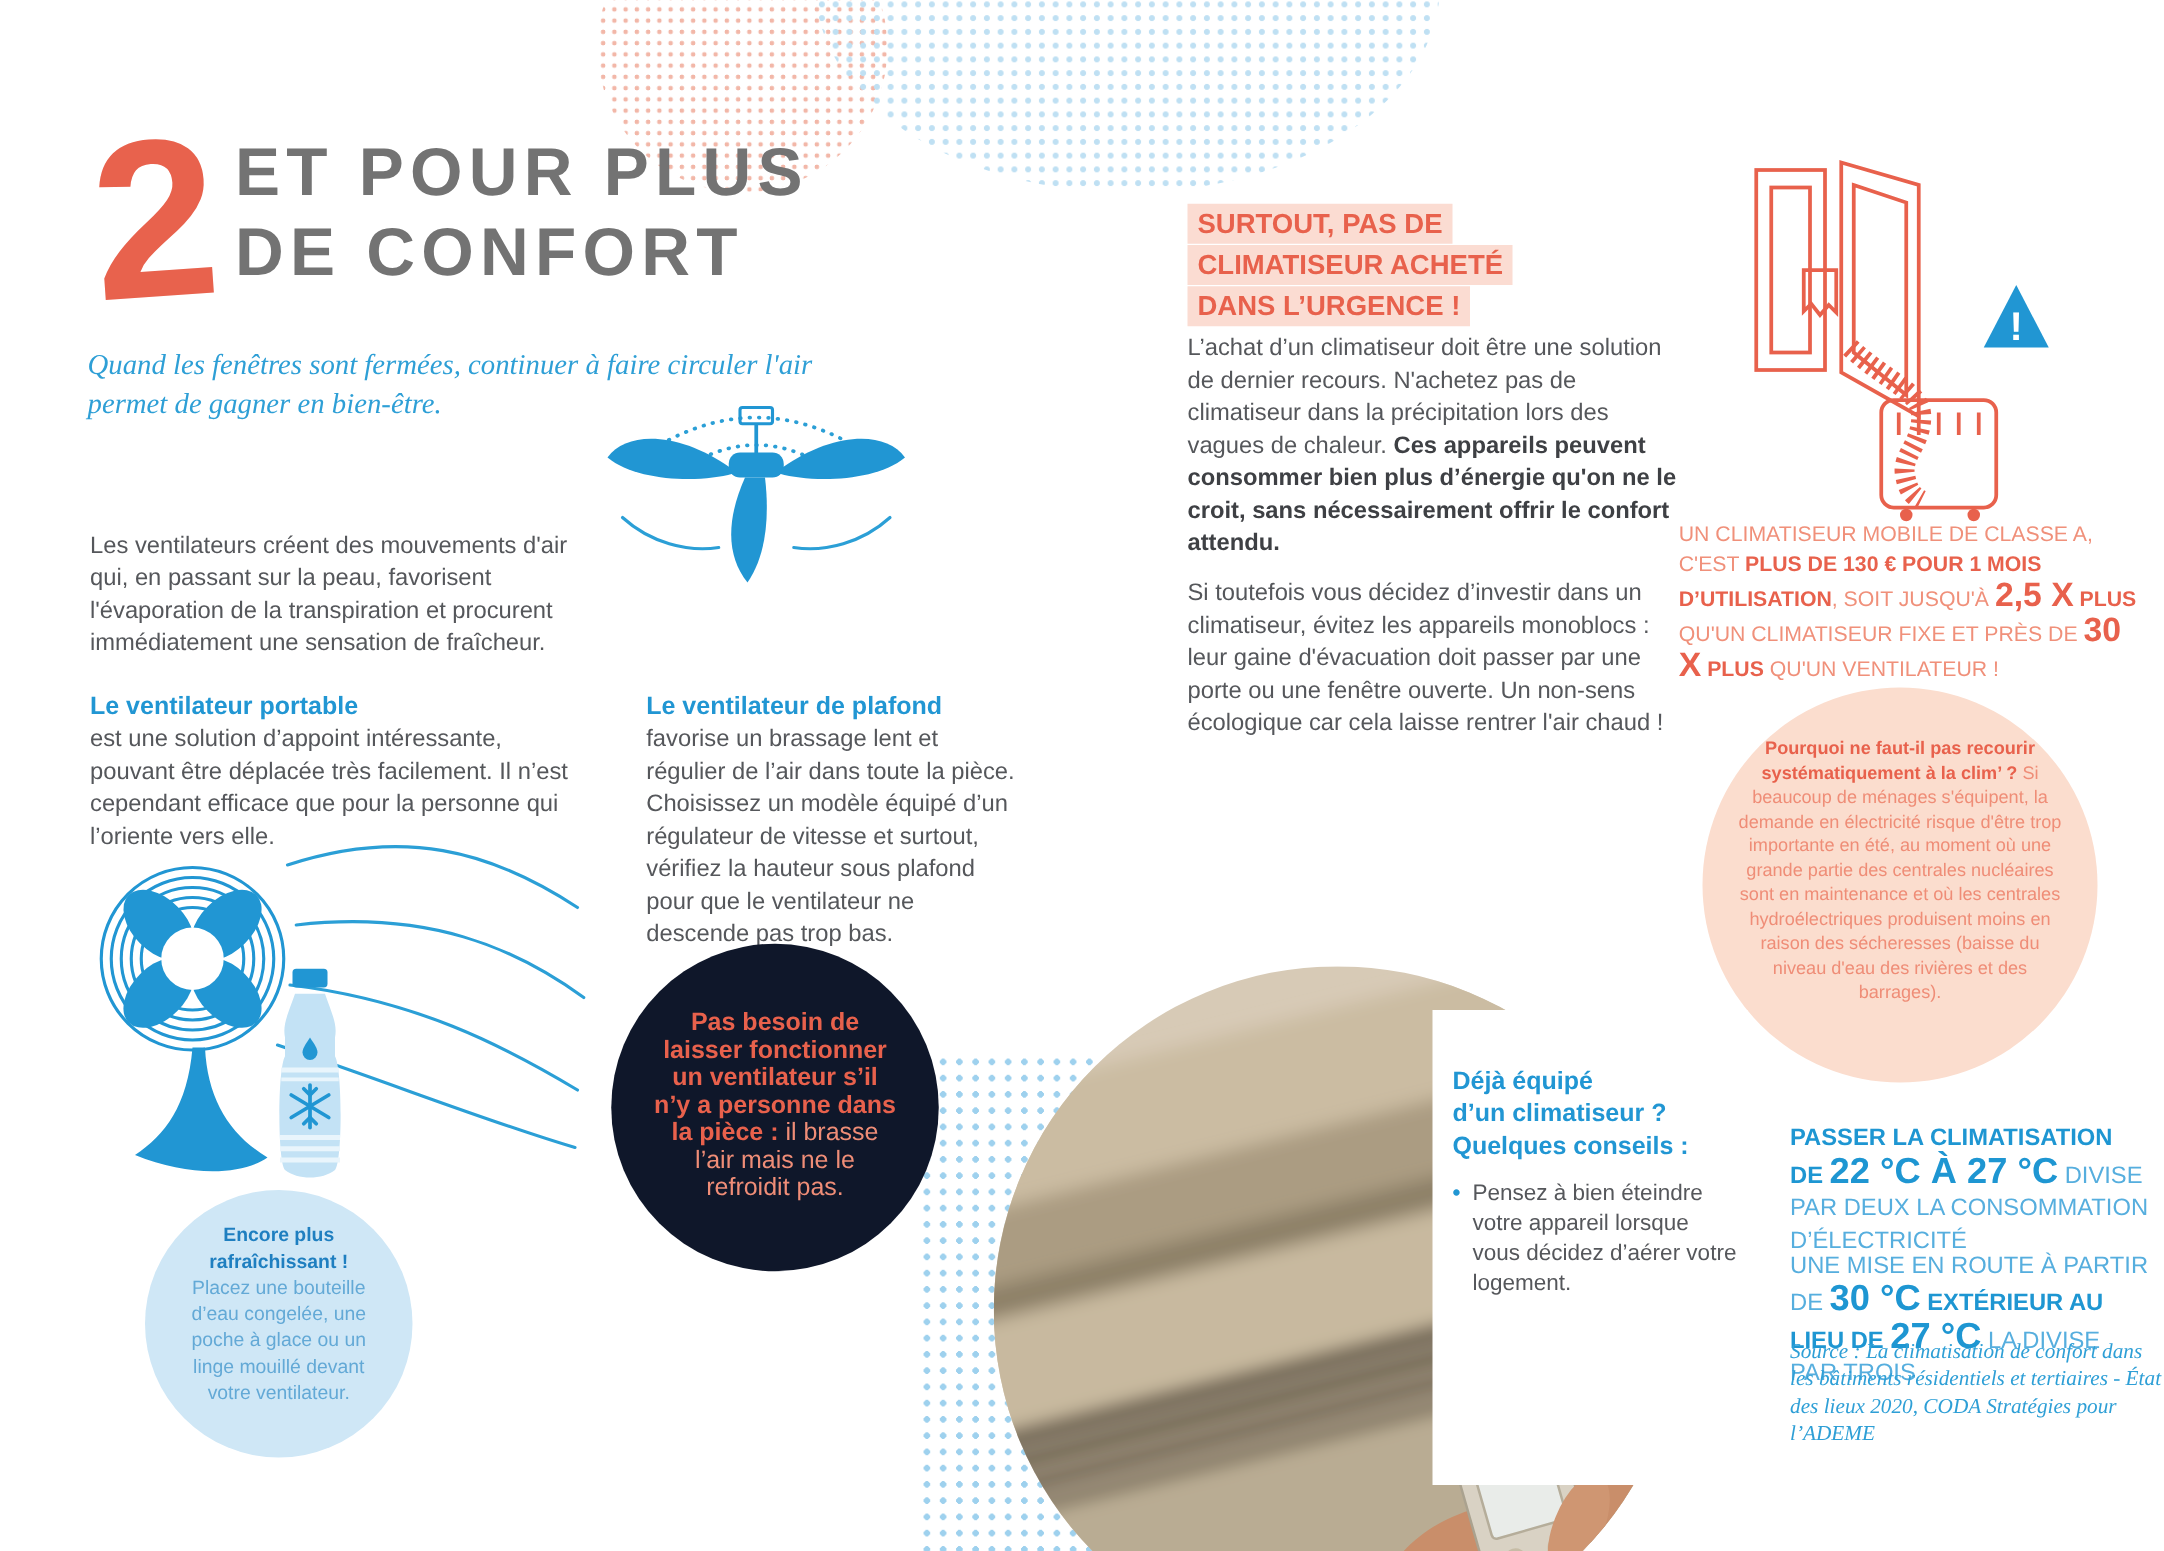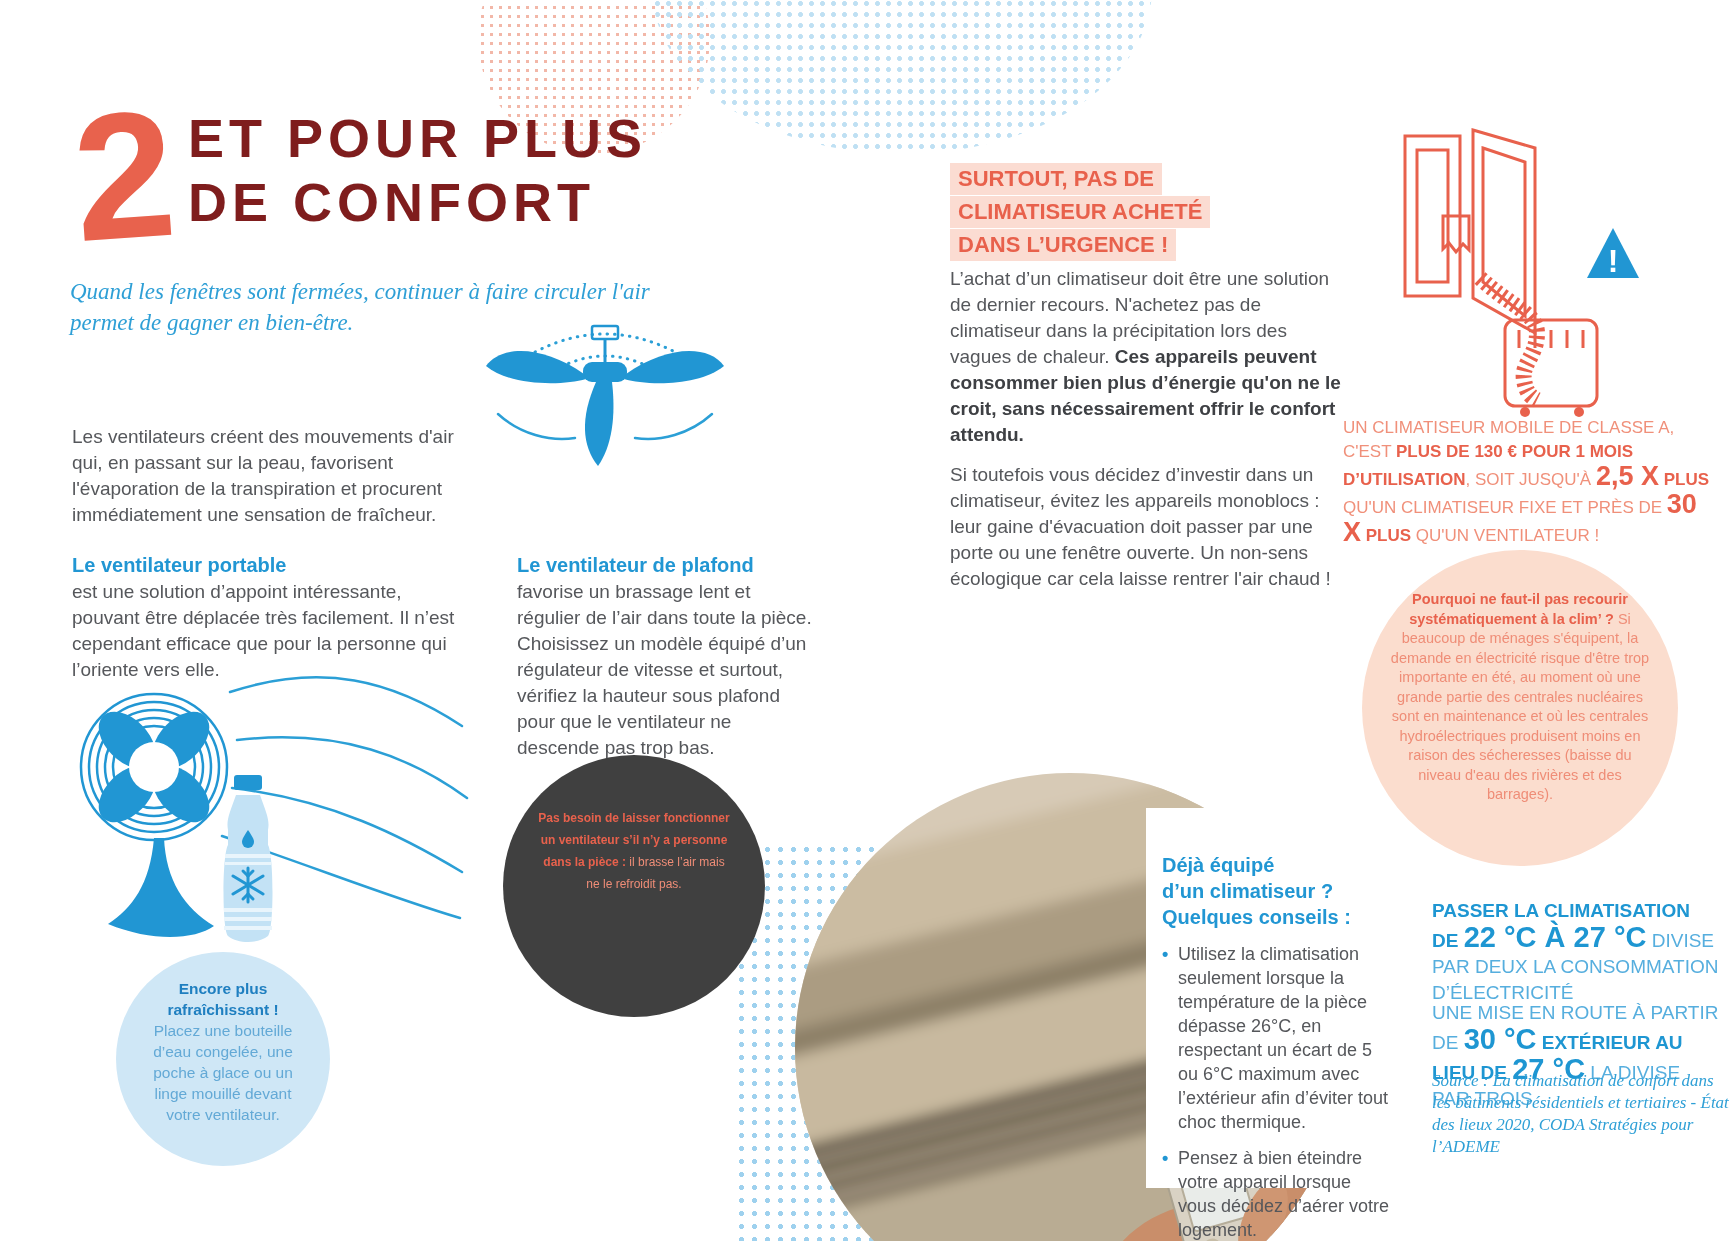--- a/index.html
+++ b/index.html
@@ -11,39 +11,39 @@
   .dots-pink{left:478px;top:-78px;width:232px;height:232px;border-radius:50%;
     background-image:radial-gradient(#f2b7a8 1.7px,transparent 2px);background-size:9px 9px;}
   .dots-blue{left:652px;top:-178px;width:500px;height:332px;border-radius:50%;
     background-image:radial-gradient(#bfe0f3 2.2px,transparent 2.5px);background-size:11px 11px;}
   .dots-photo{left:735px;top:843px;width:300px;height:398px;
     background-image:radial-gradient(#9ed1ee 2.4px,transparent 2.7px);background-size:13px 13px;}
 
   
   .big-num{left:74px;top:86px;font-size:180px;line-height:1;font-weight:700;color:#e8624d;transform:rotate(-4deg);}
   .page-title{left:188px;top:106px;font-weight:700;font-size:54px;line-height:64px;
-    letter-spacing:5px;color:#7f1d1d;}
+    letter-spacing:5px;color:#737373;}
   .intro{left:70px;top:276px;width:600px;font-family:"Liberation Serif",serif;font-style:italic;
     font-size:23px;line-height:31px;color:#2e9fd6;}
 
   .chip{left:75px;top:375px;background:#d6ebf8;color:#2196d3;font-weight:700;font-size:22px;
     padding:5px 10px;}
   .para{font-size:19px;line-height:26px;color:#55575b;}
   .fans-intro{left:72px;top:424px;width:396px;}
   .sub-title{font-size:20px;line-height:27px;font-weight:700;color:#2196d3;}
   .portable{left:72px;top:552px;width:396px;}
   .plafond{left:517px;top:552px;width:300px;}
 
   
   .bubble{border-radius:50%;text-align:center;box-sizing:border-box;}
   .bubble-blue{left:116px;top:952px;width:214px;height:214px;background:#cfe7f6;
     padding:26px 22px;font-size:15.5px;line-height:21px;color:#63a9d6;}
   .bubble-blue .b-title{font-weight:700;color:#1f7fc0;}
-  .bubble-pink{left:503px;top:755px;width:262px;height:262px;background:#404040;
-    padding:52px 34px;font-size:12px;line-height:22px;color:#ef8d77;}
+  .bubble-pink{left:489px;top:755px;width:262px;height:262px;background:#0f172a;
+    padding:52px 34px;font-size:20px;line-height:22px;color:#ef8d77;}
   .bubble-pink .seg-b{font-weight:700;color:#e8614c;}
   .bubble-why{left:1362px;top:550px;width:316px;height:316px;background:#fbddce;
     padding:40px 28px;font-size:14.5px;line-height:19.5px;color:#ef8d77;}
   .bubble-why .seg-b{font-weight:700;color:#e8614c;margin-top:20px;}
 
   
   .ac-heading{left:950px;top:163px;width:300px;}
   .ac-heading span{display:inline-block;background:#fbdcd2;color:#e8614c;font-weight:700;
     font-size:22px;line-height:24px;padding:4px 8px;margin-bottom:1px;}
   .ac-col{left:950px;top:266px;width:392px;}
@@ -246,21 +246,20 @@
       </g>
       <ellipse cx="468" cy="448" rx="20" ry="44" transform="rotate(22 468 448)" fill="#cf9672"></ellipse>
     </svg>
   </div>
 
   <div class="abs tips-card">
     <div class="tips-title">Déjà équipé
 d’un climatiseur ?
 Quelques conseils :</div>
     <ul class="tips-list">
-      <li>Utilisez la climatisation seulement lorsque la température de la pièce dépasse 26°C, en respectant un écart de 5 ou 6°C maximum avec l’extérieur afin d’éviter tout choc thermique.</li>
       <li>Pensez à bien éteindre votre appareil lorsque vous décidez d’aérer votre logement.</li>
     </ul>
   </div>
 
   <div class="abs fact-blue fact-1"><span class="seg-b">PASSER LA CLIMATISATION DE </span><span class="seg-x">22 °C À 27 °C</span><span class="seg-n"> DIVISE PAR DEUX LA CONSOMMATION D’ÉLECTRICITÉ</span></div>
   <div class="abs fact-blue fact-2"><span class="seg-n">UNE MISE EN ROUTE À PARTIR DE </span><span class="seg-x">30 °C</span><span class="seg-b"> EXTÉRIEUR AU LIEU DE </span><span class="seg-x">27 °C</span><span class="seg-n"> LA DIVISE PAR TROIS</span></div>
   <div class="abs source">Source : La climatisation de confort dans les bâtiments résidentiels et tertiaires - État des lieux 2020, CODA Stratégies pour l’ADEME</div>
 
 </div>
 

